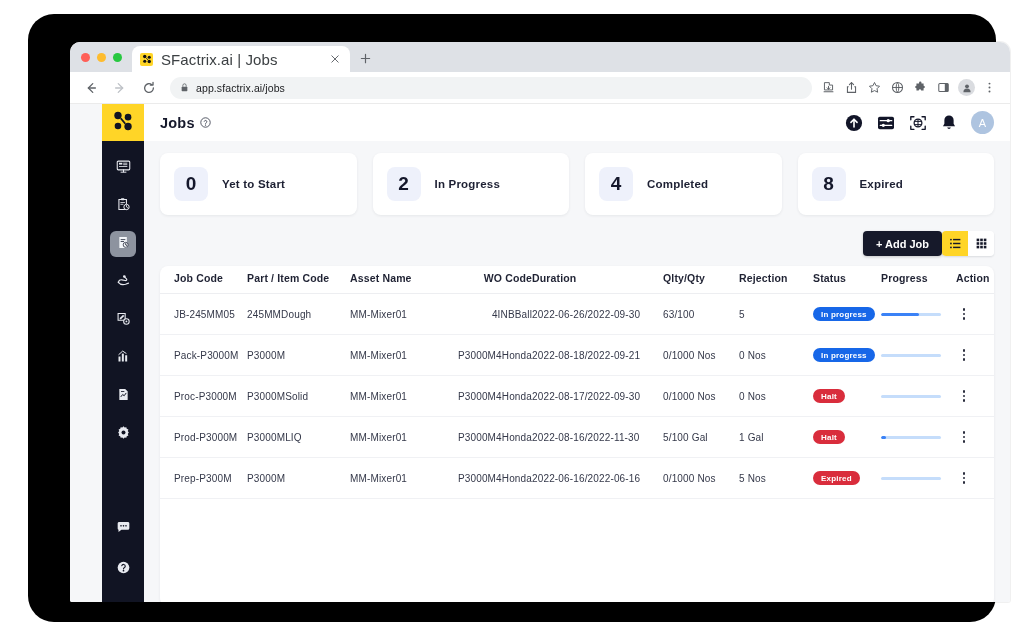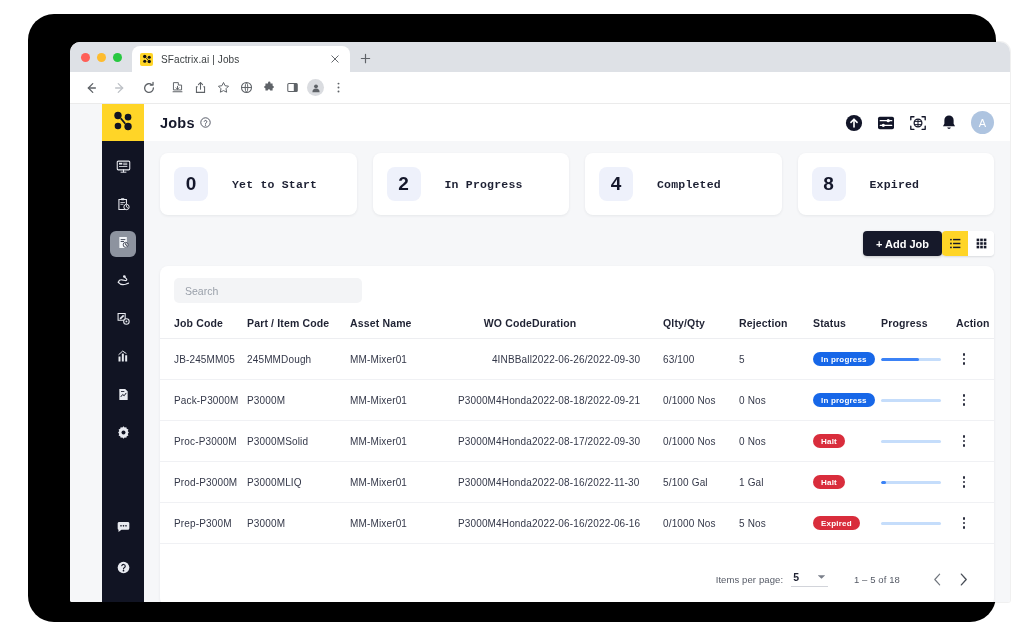--- a/index.html
+++ b/index.html
@@ -41,21 +41,21 @@
     border-radius: 8px 8px 0 0;
     display: flex; align-items: center; padding: 0 8px;
   }
   .tab-favicon {
     width: 13px; height: 13px; background: #ffd527;
     border-radius: 2px; flex: 0 0 13px;
     position: relative; margin-right: 8px;
   }
   .tab-favicon svg { position: absolute; left: 1.5px; top: 1.5px; }
   .tab-title {
-    font-size: 10px; color: #3c4043; white-space: nowrap;
+    font-size: 15px; color: #3c4043; white-space: nowrap;
     overflow: hidden; text-overflow: ellipsis; flex: 1;
     letter-spacing: .1px;
   }
   .tab-close {
     width: 14px; height: 14px; flex: 0 0 14px;
     display: flex; align-items: center; justify-content: center;
     color: #5f6368; font-size: 12px; line-height: 1; cursor: pointer;
   }
   .newtab {
     position: absolute; left: 286px; top: 7px;
@@ -148,22 +148,22 @@
     border-radius: 8px; display: flex; align-items: center;
     padding-left: 14px; box-shadow: 0 1px 3px rgba(16,24,40,.07);
   }
   .stat-num {
     width: 34px; height: 34px; border-radius: 8px;
     background: #eef1fb; color: #14172b;
     display: flex; align-items: center; justify-content: center;
     font-size: 19px; font-weight: bold; flex: 0 0 34px;
   }
   .stat-label {
-    margin-left: 24px; font-size: 11.5px; font-weight: bold;
-    color: #1d2033; letter-spacing: .2px; font-family: Liberation Mono, monospace;
+    margin-left: 14px; font-size: 11.5px; font-weight: bold;
+    color: #1d2033; letter-spacing: .2px;
   }
   
   .actions { display: flex; justify-content: flex-end; align-items: center; margin-top: 16px; }
   .add-job {
     background: #16192a; color: #ffffff; border: none;
     height: 25px; padding: 0 13px; border-radius: 4px;
     font-size: 11px; font-weight: bold; cursor: pointer;
     font-family: "Liberation Sans", sans-serif;
     box-shadow: 0 1px 3px rgba(0,0,0,.2);
   }
@@ -294,20 +294,29 @@
       <svg width="14" height="14" viewBox="0 0 16 16">
             <path d="M6 3 L11 8 L6 13" stroke="currentColor" stroke-width="1.5" fill="none" stroke-linecap="round" stroke-linejoin="round"></path>
             <path d="M3 8 H11" stroke="currentColor" stroke-width="1.5" stroke-linecap="round"></path>
           </svg>
     </div>
     <div class="nav-btn">
       <svg width="14" height="14" viewBox="0 0 16 16">
             <path d="M13 8 A5 5 0 1 1 11.2 4.2" stroke="currentColor" stroke-width="1.5" fill="none" stroke-linecap="round"></path>
             <path d="M12.6 1.5 V4.6 H9.5" stroke="currentColor" stroke-width="1.5" fill="none" stroke-linecap="round" stroke-linejoin="round"></path>
           </svg>
+    </div>
+    <div class="omnibox">
+      <span class="lock">
+        <svg width="9" height="9" viewBox="0 0 10 12">
+              <rect x="1.2" y="5" width="7.6" height="6" rx="1" fill="#5f6368"></rect>
+              <path d="M2.8 5 V3.3 A2.2 2.2 0 0 1 7.2 3.3 V5" stroke="#5f6368" stroke-width="1.1" fill="none"></path>
+            </svg>
+      </span>
+      <span class="url">app.sfactrix.ai/jobs</span>
     </div>
     <div class="tb-icons">
       <div class="tb-ico">
         <svg width="13" height="13" viewBox="0 0 16 16">
               <path d="M3 2 H9 V5 H13 V11 H3 Z" stroke="currentColor" stroke-width="1.2" fill="none"></path>
               <path d="M8 6.5 V10 M6.3 8.4 L8 10.2 L9.7 8.4" stroke="currentColor" stroke-width="1.2" fill="none" stroke-linecap="round"></path>
               <path d="M2.5 13.2 H13.5" stroke="currentColor" stroke-width="1.3" stroke-linecap="round"></path>
             </svg>
       </div>
       <div class="tb-ico">
@@ -567,23 +576,20 @@
                       <rect x="2" y="10.8" width="3.2" height="3.2"></rect>
                       <rect x="6.4" y="10.8" width="3.2" height="3.2"></rect>
                       <rect x="10.8" y="10.8" width="3.2" height="3.2"></rect>
                     </g>
                   </svg>
             </div>
           </div>
         </div>
 
         <div class="panel">
-          <div class="search-wrap">
-            <input class="search-box" type="text" placeholder="Search" style="">
-          </div>
 
           <table>
             <thead>
               <tr>
                 <th>Job Code</th>
                 <th>Part / Item Code</th>
                 <th>Asset Name</th>
                 <th>WO Code</th>
                 <th>Duration</th>
                 <th>Qlty/Qty</th>
@@ -700,41 +706,19 @@
                       <div class="kebab">
                         <i></i>
                         <i></i>
                         <i></i>
                       </div>
                     </td>
                   </tr>
                 </tbody>
           </table>
 
-          <div class="pager">
-            <span class="pg-label">Items per page:</span>
-            <div class="pg-select">
-              <span class="pg-val">5</span>
-              <span class="pg-caret">
-                <svg width="9" height="6" viewBox="0 0 10 6">
-                      <path d="M0.8 1 L5 5 L9.2 1" fill="#7a7f8a"></path>
-                    </svg>
-              </span>
-            </div>
-            <span class="pg-range">1 – 5 of 18</span>
-            <div class="pg-btn first">
-              <svg width="9" height="13" viewBox="0 0 10 14">
-                    <path d="M7.4 1 L2 7 L7.4 13" stroke="#72777f" stroke-width="1.3" fill="none" stroke-linecap="round" stroke-linejoin="round"></path>
-                  </svg>
-            </div>
-            <div class="pg-btn">
-              <svg width="9" height="13" viewBox="0 0 10 14">
-                    <path d="M2.6 1 L8 7 L2.6 13" stroke="#4a4f58" stroke-width="1.5" fill="none" stroke-linecap="round" stroke-linejoin="round"></path>
-                  </svg>
-            </div>
-          </div>
         </div>
 
       </div>
     </div>
   </div>
 </div>
 </div>
 
 </body></html>

